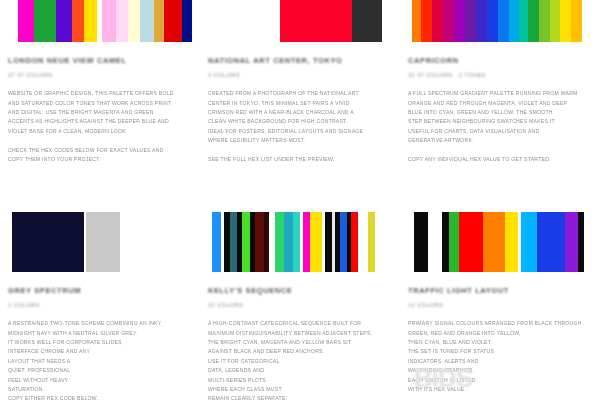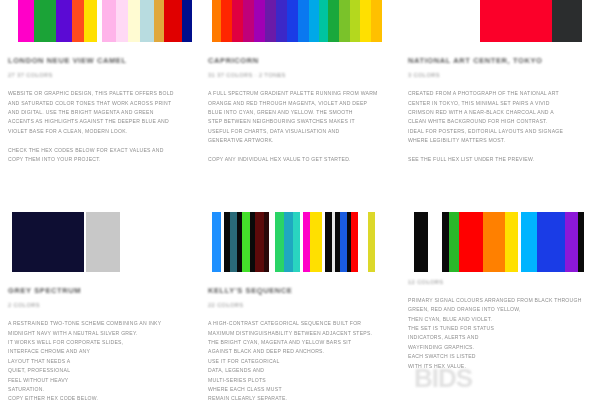--- a/index.html
+++ b/index.html
@@ -111,20 +111,40 @@
       <div class="card-subtitle">27 37 COLORS</div>
       <div class="card-body">
         <p>WEBSITE OR GRAPHIC DESIGN, THIS PALETTE OFFERS BOLD</p>
         <p>AND SATURATED COLOR TONES THAT WORK ACROSS PRINT</p>
         <p>AND DIGITAL. USE THE BRIGHT MAGENTA AND GREEN</p>
         <p>ACCENTS AS HIGHLIGHTS AGAINST THE DEEPER BLUE AND</p>
         <p>VIOLET BASE FOR A CLEAN, MODERN LOOK.</p>
         <p>&nbsp;</p>
         <p>CHECK THE HEX CODES BELOW FOR EXACT VALUES AND</p>
         <p>COPY THEM INTO YOUR PROJECT.</p>
+      </div>
+    </div>
+    <div class="card">
+      <div class="swatch-strip">
+        <div class="swatch-gap" style="background: rgb(255, 255, 255); width: 72px;"></div>
+        <div class="swatch" style="background: rgb(251, 0, 41); width: 72px;"></div>
+        <div class="swatch" style="background: rgb(43, 45, 46); width: 30px;"></div>
+        <div class="swatch-gap" style="background: rgb(255, 255, 255); width: 26px;"></div>
+      </div>
+      <div class="card-title">NATIONAL ART CENTER, TOKYO</div>
+      <div class="card-subtitle">3 COLORS</div>
+      <div class="card-body">
+        <p>CREATED FROM A PHOTOGRAPH OF THE NATIONAL ART</p>
+        <p>CENTER IN TOKYO, THIS MINIMAL SET PAIRS A VIVID</p>
+        <p>CRIMSON RED WITH A NEAR-BLACK CHARCOAL AND A</p>
+        <p>CLEAN WHITE BACKGROUND FOR HIGH CONTRAST.</p>
+        <p>IDEAL FOR POSTERS, EDITORIAL LAYOUTS AND SIGNAGE</p>
+        <p>WHERE LEGIBILITY MATTERS MOST.</p>
+        <p>&nbsp;</p>
+        <p>SEE THE FULL HEX LIST UNDER THE PREVIEW.</p>
       </div>
     </div>
     <div class="card">
       <div class="swatch-strip">
         <div class="swatch-gap" style="background: rgb(255, 255, 255); width: 4px;"></div>
         <div class="swatch" style="background: rgb(255, 122, 0); width: 9px;"></div>
         <div class="swatch" style="background: rgb(255, 38, 0); width: 11px;"></div>
         <div class="swatch" style="background: rgb(224, 0, 64); width: 11px;"></div>
         <div class="swatch" style="background: rgb(192, 0, 122); width: 11px;"></div>
         <div class="swatch" style="background: rgb(160, 0, 180); width: 11px;"></div>
@@ -148,40 +168,20 @@
         <p>ORANGE AND RED THROUGH MAGENTA, VIOLET AND DEEP</p>
         <p>BLUE INTO CYAN, GREEN AND YELLOW. THE SMOOTH</p>
         <p>STEP BETWEEN NEIGHBOURING SWATCHES MAKES IT</p>
         <p>USEFUL FOR CHARTS, DATA VISUALISATION AND</p>
         <p>GENERATIVE ARTWORK.</p>
         <p>&nbsp;</p>
         <p>COPY ANY INDIVIDUAL HEX VALUE TO GET STARTED.</p>
       </div>
     </div>
     <div class="card">
-      <div class="swatch-strip">
-        <div class="swatch-gap" style="background: rgb(255, 255, 255); width: 72px;"></div>
-        <div class="swatch" style="background: rgb(251, 0, 41); width: 72px;"></div>
-        <div class="swatch" style="background: rgb(43, 45, 46); width: 30px;"></div>
-        <div class="swatch-gap" style="background: rgb(255, 255, 255); width: 26px;"></div>
-      </div>
-      <div class="card-title">NATIONAL ART CENTER, TOKYO</div>
-      <div class="card-subtitle">3 COLORS</div>
-      <div class="card-body">
-        <p>CREATED FROM A PHOTOGRAPH OF THE NATIONAL ART</p>
-        <p>CENTER IN TOKYO, THIS MINIMAL SET PAIRS A VIVID</p>
-        <p>CRIMSON RED WITH A NEAR-BLACK CHARCOAL AND A</p>
-        <p>CLEAN WHITE BACKGROUND FOR HIGH CONTRAST.</p>
-        <p>IDEAL FOR POSTERS, EDITORIAL LAYOUTS AND SIGNAGE</p>
-        <p>WHERE LEGIBILITY MATTERS MOST.</p>
-        <p>&nbsp;</p>
-        <p>SEE THE FULL HEX LIST UNDER THE PREVIEW.</p>
-      </div>
-    </div>
-    <div class="card">
       <div class="swatch-strip tall">
         <div class="swatch-gap" style="background: rgb(255, 255, 255); width: 4px;"></div>
         <div class="swatch" style="background: rgb(14, 14, 51); width: 72px;"></div>
         <div class="swatch-gap" style="background: rgb(255, 255, 255); width: 2px;"></div>
         <div class="swatch" style="background: rgb(200, 200, 200); width: 34px;"></div>
         <div class="swatch-gap" style="background: rgb(255, 255, 255); width: 88px;"></div>
       </div>
       <div class="card-title">GREY SPECTRUM</div>
       <div class="card-subtitle">2 COLORS</div>
       <div class="card-body">
@@ -250,20 +250,21 @@
         <div class="swatch" style="background: rgb(255, 0, 0); width: 24px;"></div>
         <div class="swatch" style="background: rgb(255, 128, 0); width: 22px;"></div>
         <div class="swatch" style="background: rgb(255, 224, 0); width: 13px;"></div>
         <div class="swatch-gap" style="background: rgb(255, 255, 255); width: 3px;"></div>
         <div class="swatch" style="background: rgb(0, 180, 255); width: 16px;"></div>
         <div class="swatch" style="background: rgb(26, 60, 230); width: 28px;"></div>
         <div class="swatch" style="background: rgb(140, 24, 216); width: 13px;"></div>
         <div class="swatch" style="background: rgb(10, 10, 10); width: 6px;"></div>
         <div class="swatch-gap" style="background: rgb(255, 255, 255); width: 8px;"></div>
       </div>
+      <div class="card-title">TRAFFIC LIGHT LAYOUT</div>
       <div class="card-subtitle">12 COLORS</div>
       <div class="card-body">
         <p>PRIMARY SIGNAL COLOURS ARRANGED FROM BLACK THROUGH</p>
         <p>GREEN, RED AND ORANGE INTO YELLOW,</p>
         <p>THEN CYAN, BLUE AND VIOLET.</p>
         <p>THE SET IS TUNED FOR STATUS</p>
         <p>INDICATORS, ALERTS AND</p>
         <p>WAYFINDING GRAPHICS.</p>
         <p>EACH SWATCH IS LISTED</p>
         <p>WITH ITS HEX VALUE.</p>

